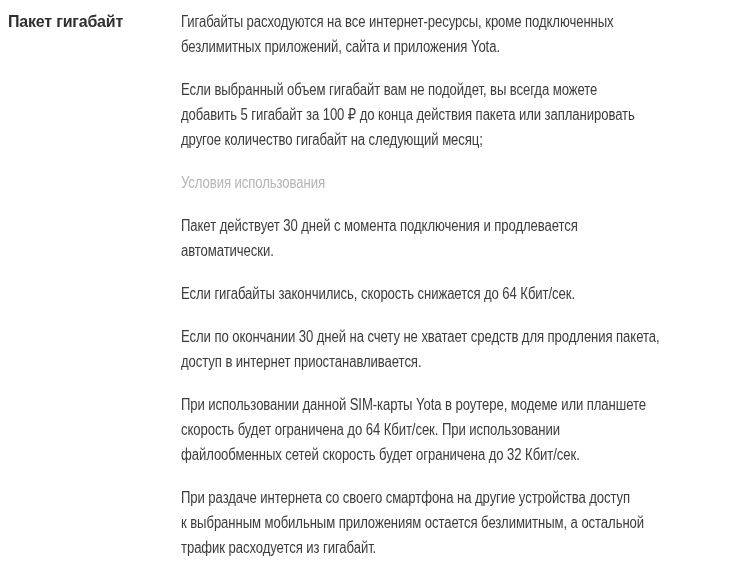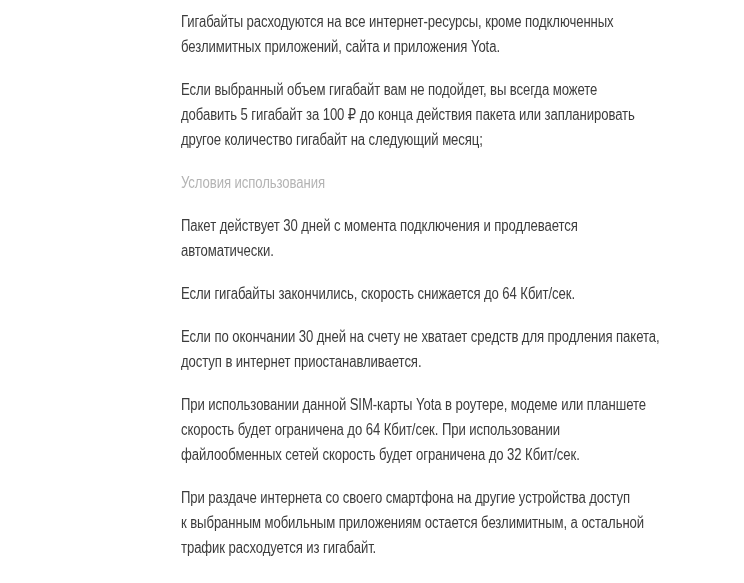--- a/index.html
+++ b/index.html
@@ -47,20 +47,23 @@
     transform-origin: 0 0;
   }
   .para.muted {
     color: var(--muted-text, #b4b4b4);
   }
 </style>
 </head>
 <body>
 
 <div class="page">
+  <div class="left-col">
+    <h2 class="section-title">Пакет гигабайт</h2>
+  </div>
   <div class="right-col">
     <p class="para">Гигабайты расходуются на все интернет-ресурсы, кроме подключенных
 безлимитных приложений, сайта и приложения Yota.</p>
     <p class="para">Если выбранный объем гигабайт вам не подойдет, вы всегда можете
 добавить 5 гигабайт за 100 ₽ до конца действия пакета или запланировать
 другое количество гигабайт на следующий месяц;</p>
     <p class="para muted">Условия использования</p>
     <p class="para">Пакет действует 30 дней с момента подключения и продлевается
 автоматически.</p>
     <p class="para">Если гигабайты закончились, скорость снижается до 64 Кбит/сек.</p>

